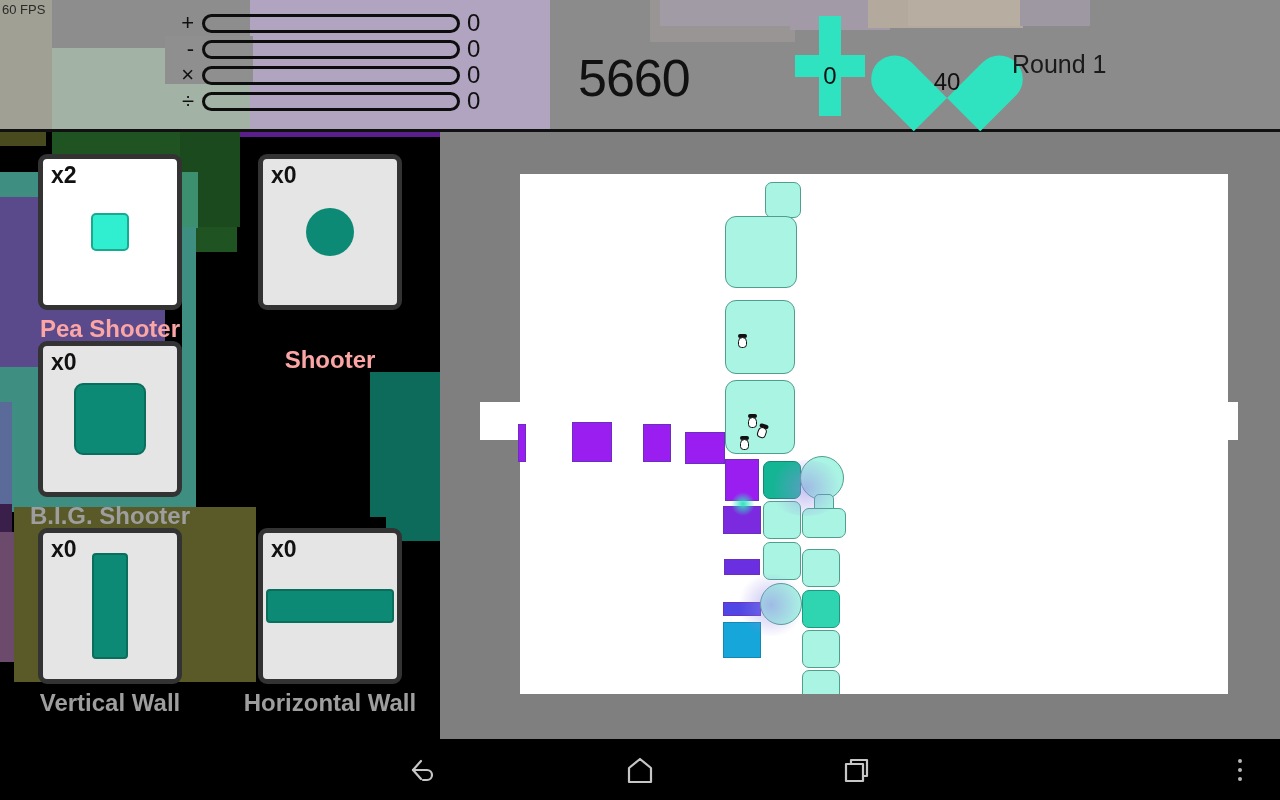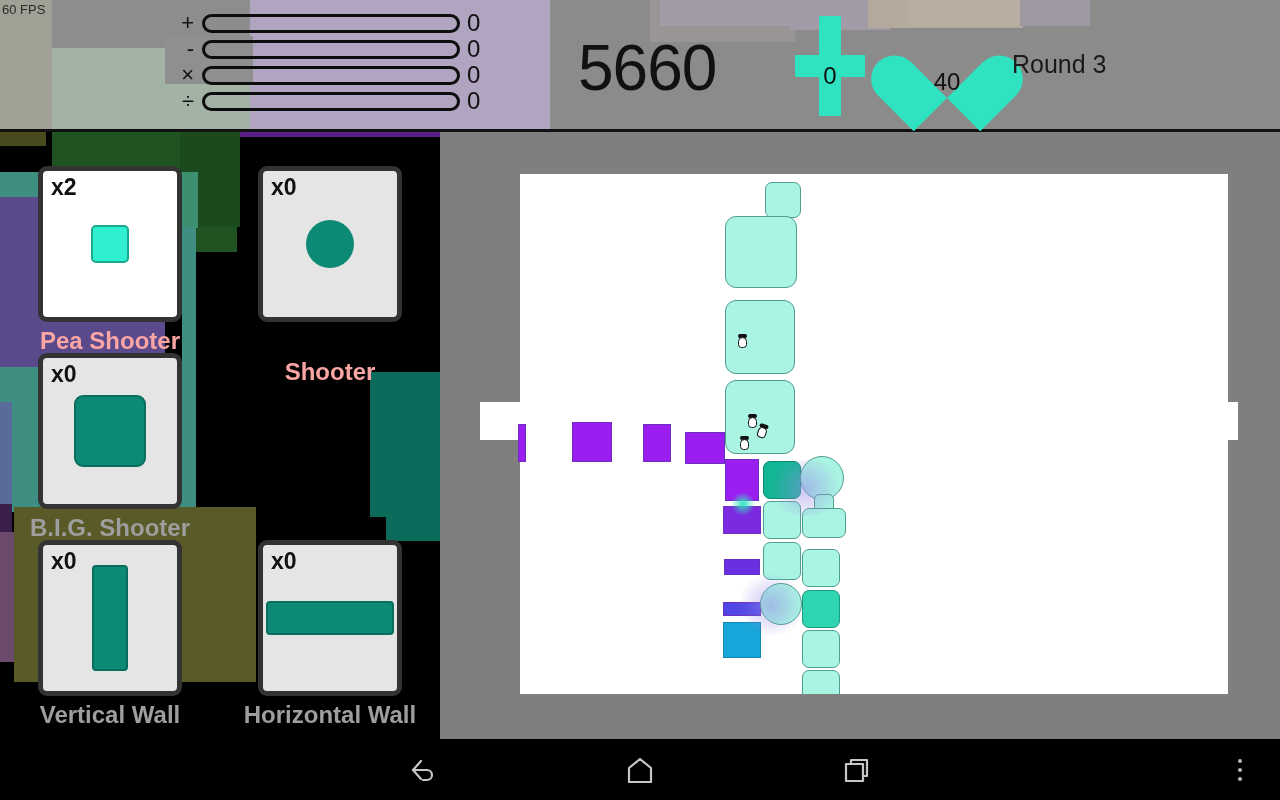--- a/index.html
+++ b/index.html
@@ -31,22 +31,22 @@
   .meter-track {
     margin-left:8px; width:258px; height:19px;
     border:3px solid #0d0d0d; border-radius:10px; background:transparent;
   }
   .meter-val {
     margin-left:7px; font-size:24px; color:#111; line-height:1;
   }
 
   
   #score {
-    position:absolute; left:578px; top:36px; z-index:4;
-    font-size:64px; color:#111; letter-spacing:-1px; line-height:1;
+    position:absolute; left:578px; top:52px; z-index:4;
+    font-size:52px; color:#111; letter-spacing:-1px; line-height:1;
   }
   
   #plus-wrap { position:absolute; left:795px; top:16px; width:70px; height:100px; z-index:4; }
   .plus-v { position:absolute; left:24px; top:0; width:22px; height:100px; background:#2fe3c0; }
   .plus-h { position:absolute; left:0; top:39px; width:70px; height:22px; background:#2fe3c0; }
   #plus-val {
     position:absolute; left:0; top:48px; width:70px; text-align:center;
     font-size:24px; color:#111; line-height:1; z-index:2;
   }
   
@@ -69,21 +69,21 @@
   #hud-border { position:absolute; left:0; top:129px; width:1280px; height:3px; background:#111; }
 
   
   #left-panel {
     position:absolute; left:0; top:132px; width:440px; height:607px;
     background:#000; overflow:hidden;
   }
   .bgblock { position:absolute; }
 
   #tower-grid {
-    position:absolute; left:0; top:16px; width:440px; height:607px; z-index:3;
+    position:absolute; left:0; top:4px; width:440px; height:607px; z-index:3;
   }
   .tower-cell { position:absolute; width:190px; }
   .tower-card {
     width:144px; height:156px; border:5px solid #333; border-radius:9px;
     position:relative; margin:0 auto;
   }
   .tower-card.active { background:#ffffff; }
   .tower-card.inactive { background:#e5e5e5; }
   .tower-count {
     position:absolute; left:8px; top:4px;
@@ -202,21 +202,21 @@
       <div class="plus-v"></div>
       <div class="plus-h"></div>
       <div id="plus-val">0</div>
     </div>
 
     <div id="heart-wrap">
       <div class="heart"></div>
       <div id="heart-val">40</div>
     </div>
 
-    <div id="round">Round 3</div>
+    <div id="round">Round 1</div>
     <div id="hud-border"></div>
   </div>
 
   <div id="left-panel">
 
     <div class="bgblock" style="left:0;top:0;width:46px;height:14px;background:#4a4a1f;"></div>
     <div class="bgblock" style="left:52px;top:0;width:185px;height:120px;background:#1f5422;"></div>
     <div class="bgblock" style="left:180px;top:0;width:60px;height:95px;background:#1b4a1e;"></div>
     <div class="bgblock" style="left:240px;top:0;width:200px;height:5px;background:#5a1f8a;"></div>
     <div class="bgblock" style="left:0;top:40px;width:46px;height:28px;background:#3f8e82;"></div>

